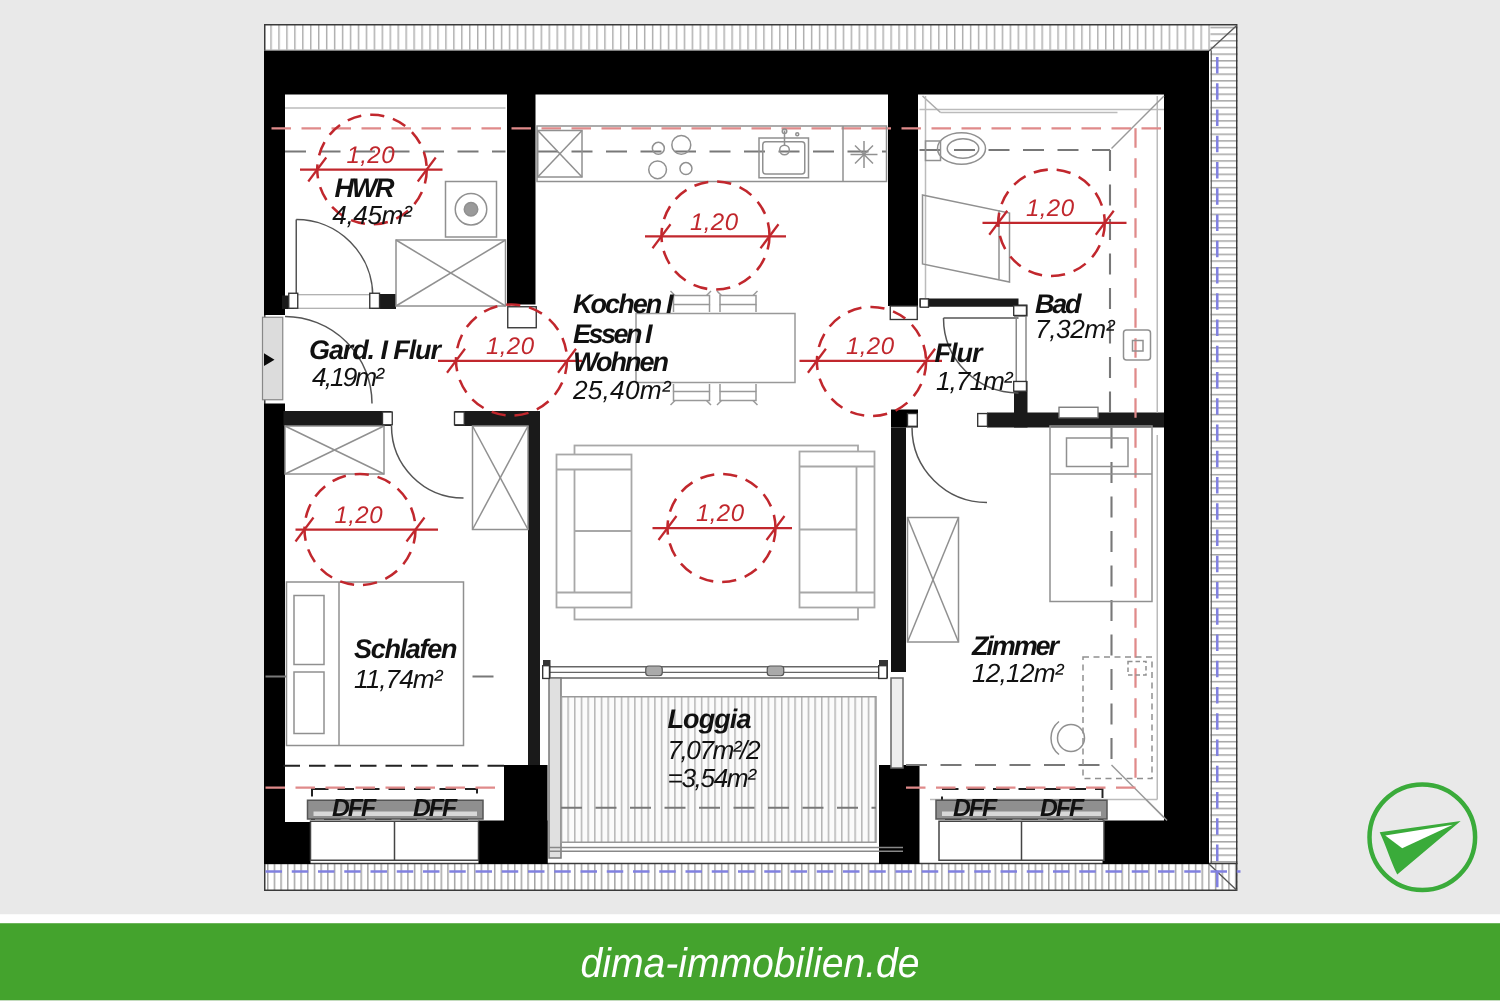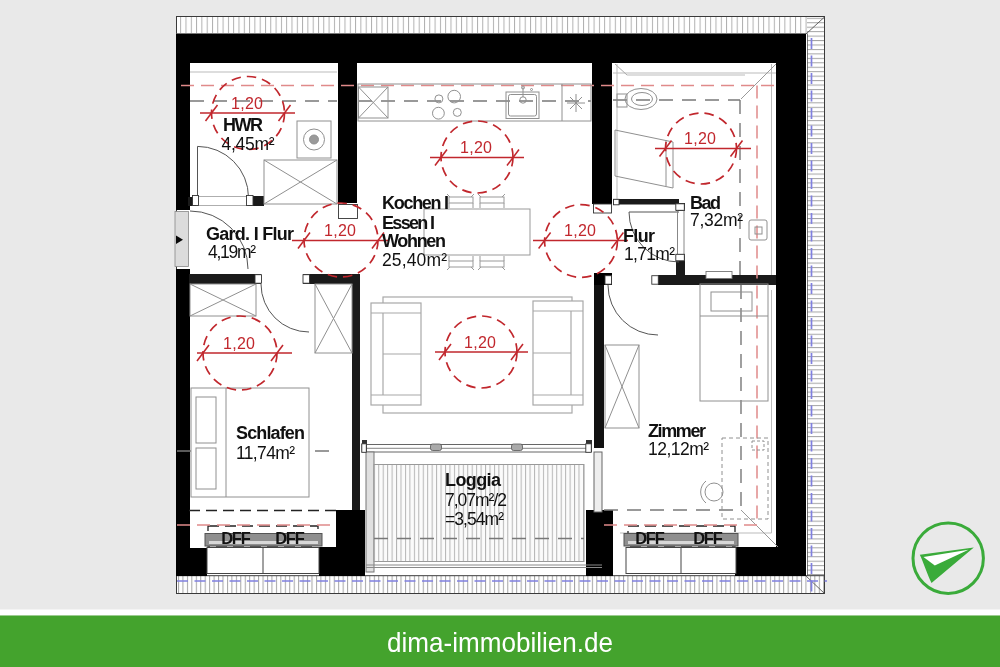--- a/index.html
+++ b/index.html
@@ -1,17 +1,17 @@
 <!DOCTYPE html>
 <html><head>
 <meta charset="utf-8">
 <style>
 html,body{margin:0;padding:0;width:1000px;height:667px;overflow:hidden;
 font-family:"Liberation Sans",sans-serif;background:#e9e9e9;}
-#stage{position:relative;width:917px;height:667px;}
+#stage{position:relative;width:917px;height:667px;font-style:italic;}
 #plan{position:absolute;left:0;top:0;}
 </style>
 </head>
 <body>
 <div id="stage">
 <svg id="plan" width="1000" height="667" viewBox="0 0 1000 667">
 <defs>
 <pattern id="vh" width="4.45" height="8" patternUnits="userSpaceOnUse">
 <rect width="4.45" height="8" fill="#ffffff"></rect>
 <line x1="0.5" y1="0" x2="0.5" y2="8" stroke="#a4a4a4" stroke-width="1"></line>

